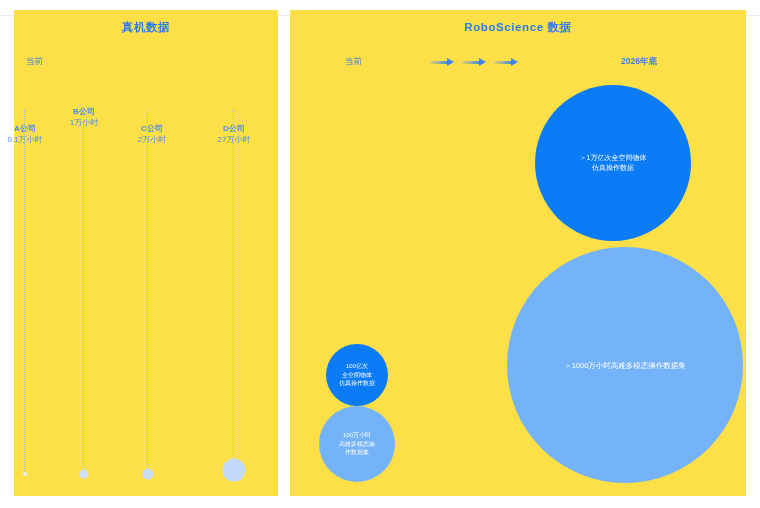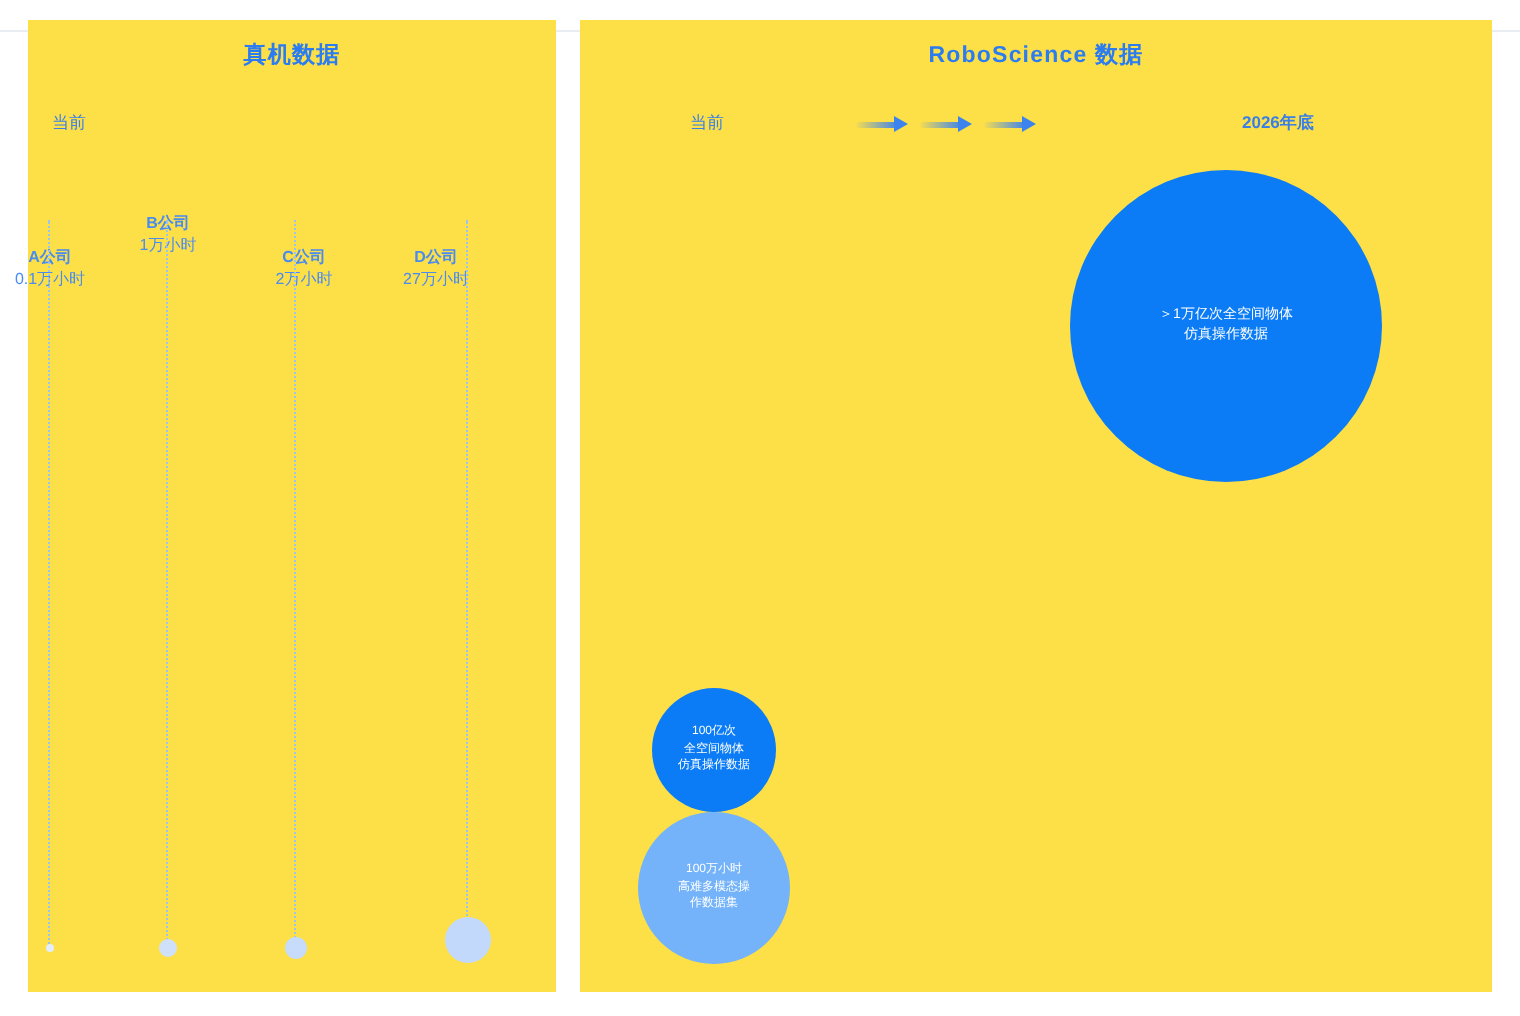--- a/index.html
+++ b/index.html
@@ -131,21 +131,21 @@
     <span class="hr">0.1万小时</span>
   </div>
   <div class="col-head" style="left:84px;top:63px;">
     <span class="nm">B公司</span>
     <span class="hr">1万小时</span>
   </div>
   <div class="col-head" style="left:152px;top:80px;">
     <span class="nm">C公司</span>
     <span class="hr">2万小时</span>
   </div>
-  <div class="col-head" style="left:218px;top:80px;">
+  <div class="col-head" style="left:234px;top:80px;">
     <span class="nm">D公司</span>
     <span class="hr">27万小时</span>
   </div>
 
   <div class="guide" style="left:25px;top:110px;height:362px;"></div>
   <div class="guide" style="left:84px;top:110px;height:360px;"></div>
   <div class="guide" style="left:148px;top:110px;height:359px;"></div>
   <div class="guide" style="left:234px;top:110px;height:350px;"></div>
 
   <div class="ldot" style="left:25px;top:474px;width:4px;height:4px;background:#e4edfc;"></div>
@@ -177,18 +177,21 @@
     <span class="btxt">100亿次
 全空间物体
 仿真操作数据</span>
   </div>
   <div class="bubble b-now-light" style="left:357px;top:444px;width:76px;height:76px;font-size:6px;line-height:8.6px;">
     <span class="btxt">100万小时
 高难多模态操
 作数据集</span>
   </div>
 
+  <div class="bubble b-fut-light" style="left:625px;top:365px;width:236px;height:236px;font-size:7.5px;line-height:11px;">
+    <span class="btxt">＞1000万小时高难多模态操作数据集</span>
+  </div>
   <div class="bubble b-fut-dark" style="left:613px;top:163px;width:156px;height:156px;font-size:7px;line-height:10px;">
     <span class="btxt">＞1万亿次全空间物体
 仿真操作数据</span>
   </div>
 
 </div>
 
 </body></html>

